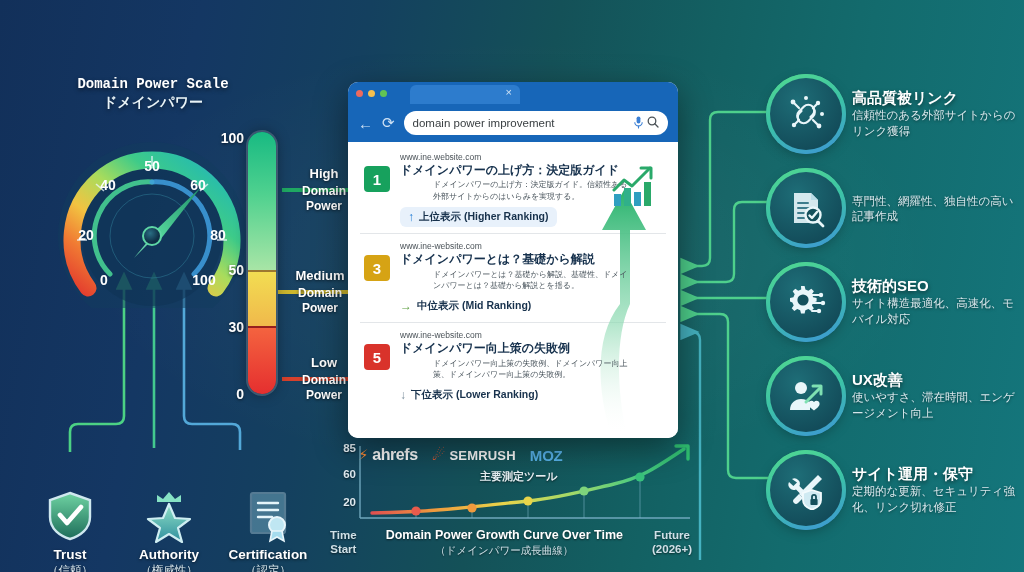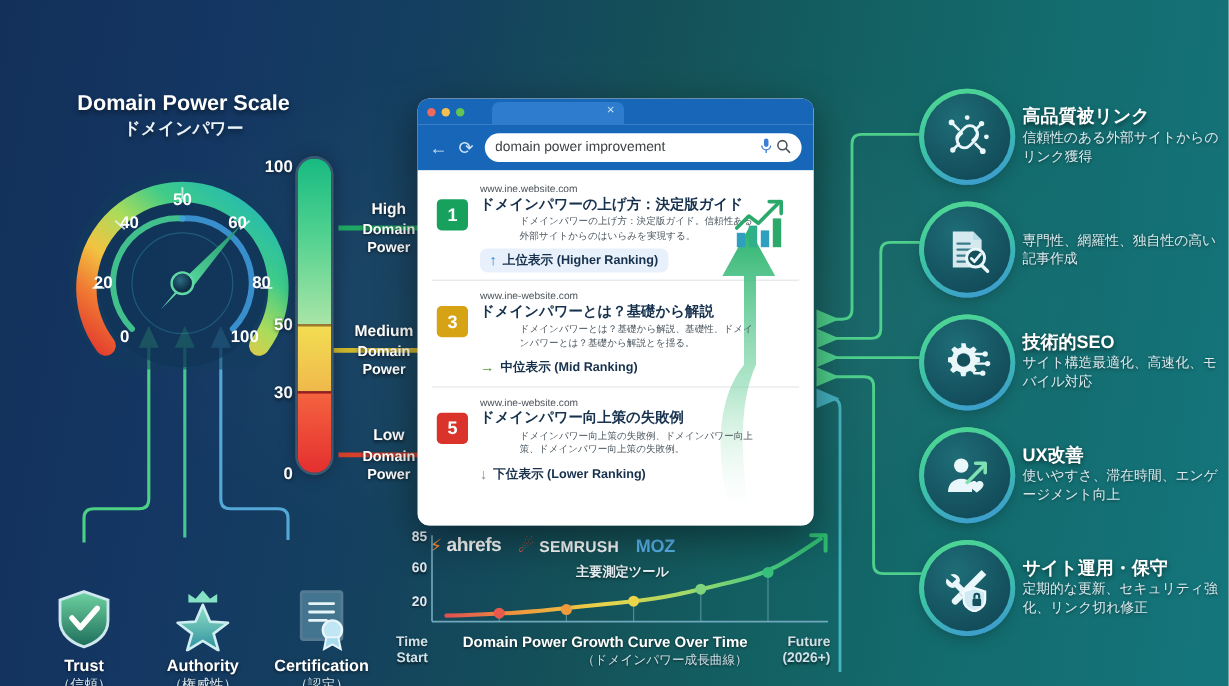--- a/index.html
+++ b/index.html
@@ -31,21 +31,21 @@
     z-index:5;
   }
   .title-bar h1{
     font-size:25px; font-weight:bold; color:#ffffff; letter-spacing:.5px;
     text-shadow: 0 2px 5px rgba(0,0,0,.55);
     white-space:nowrap;
   }
 
   
   .scale-head{ position:absolute; left:48px; top:76px; width:210px; text-align:center; z-index:4;}
-  .scale-head .en{ font-size:18px; font-weight:bold; color:#fff; text-shadow:0 2px 4px rgba(0,0,0,.5);}
+  .scale-head .en{ font-size:14px; font-weight:bold; color:#fff; text-shadow:0 2px 4px rgba(0,0,0,.5);font-family:Liberation Mono, monospace;}
   .scale-head .jp{ font-size:14px; font-weight:bold; color:#eaf4f7; margin-top:2px; text-shadow:0 2px 4px rgba(0,0,0,.5);}
 
   .gauge-wrap{ position:absolute; left:52px; top:128px; width:200px; height:180px; z-index:4;}
 
   
   .therm{ position:absolute; left:248px; top:132px; width:28px; height:262px; z-index:4;
     border-radius:14px; overflow:hidden;
     box-shadow: 0 0 0 2px rgba(255,255,255,.18), 0 0 14px rgba(0,0,0,.4);
   }
   .therm .seg{ width:100%; }
@@ -116,21 +116,21 @@
   .ahrefs{ color:#fff; font-size:16px; letter-spacing:-.4px;}
   .ahrefs .mark{ color:#ff8a33; }
   .semrush{ color:#fff; font-size:13px; letter-spacing:.2px;}
   .semrush .mark{ color:#ff5b2e; }
   .moz{ color:#5ab7f0; font-size:15px; letter-spacing:-.2px;}
   .g-sub{ position:absolute; left:150px; top:27px; font-size:11px; font-weight:bold; color:#e8f1f5;
     text-shadow:0 1px 2px rgba(0,0,0,.6);}
   .g-plot{ position:absolute; left:28px; top:2px; width:334px; height:82px;}
   .g-caps{ position:absolute; left:0; top:86px; width:362px; display:flex; justify-content:space-between;
     align-items:flex-start;}
-  .cap{ text-align:right; }
+  .cap{ text-align:center; }
   .cap .c1{ font-size:11.5px; font-weight:bold; color:#cfe0e7; line-height:1.25; text-shadow:0 1px 2px rgba(0,0,0,.6);}
   .cap.mid .c1{ font-size:12.5px; color:#ffffff;}
   .cap .c2{ font-size:10.5px; color:#cfe0e7; line-height:1.3; text-shadow:0 1px 2px rgba(0,0,0,.6);}
 
   
   .factors{ position:absolute; left:770px; top:72px; width:254px; height:490px; z-index:4;}
   .factor{ position:absolute; left:0; width:254px; height:84px; display:flex; align-items:center; gap:10px;}
   .f-circle{ width:72px; height:72px; border-radius:50%; flex:0 0 72px; position:relative;
     background: radial-gradient(circle at 35% 30%, #1d6a74, #12505c 75%);
     display:flex; align-items:center; justify-content:center;

